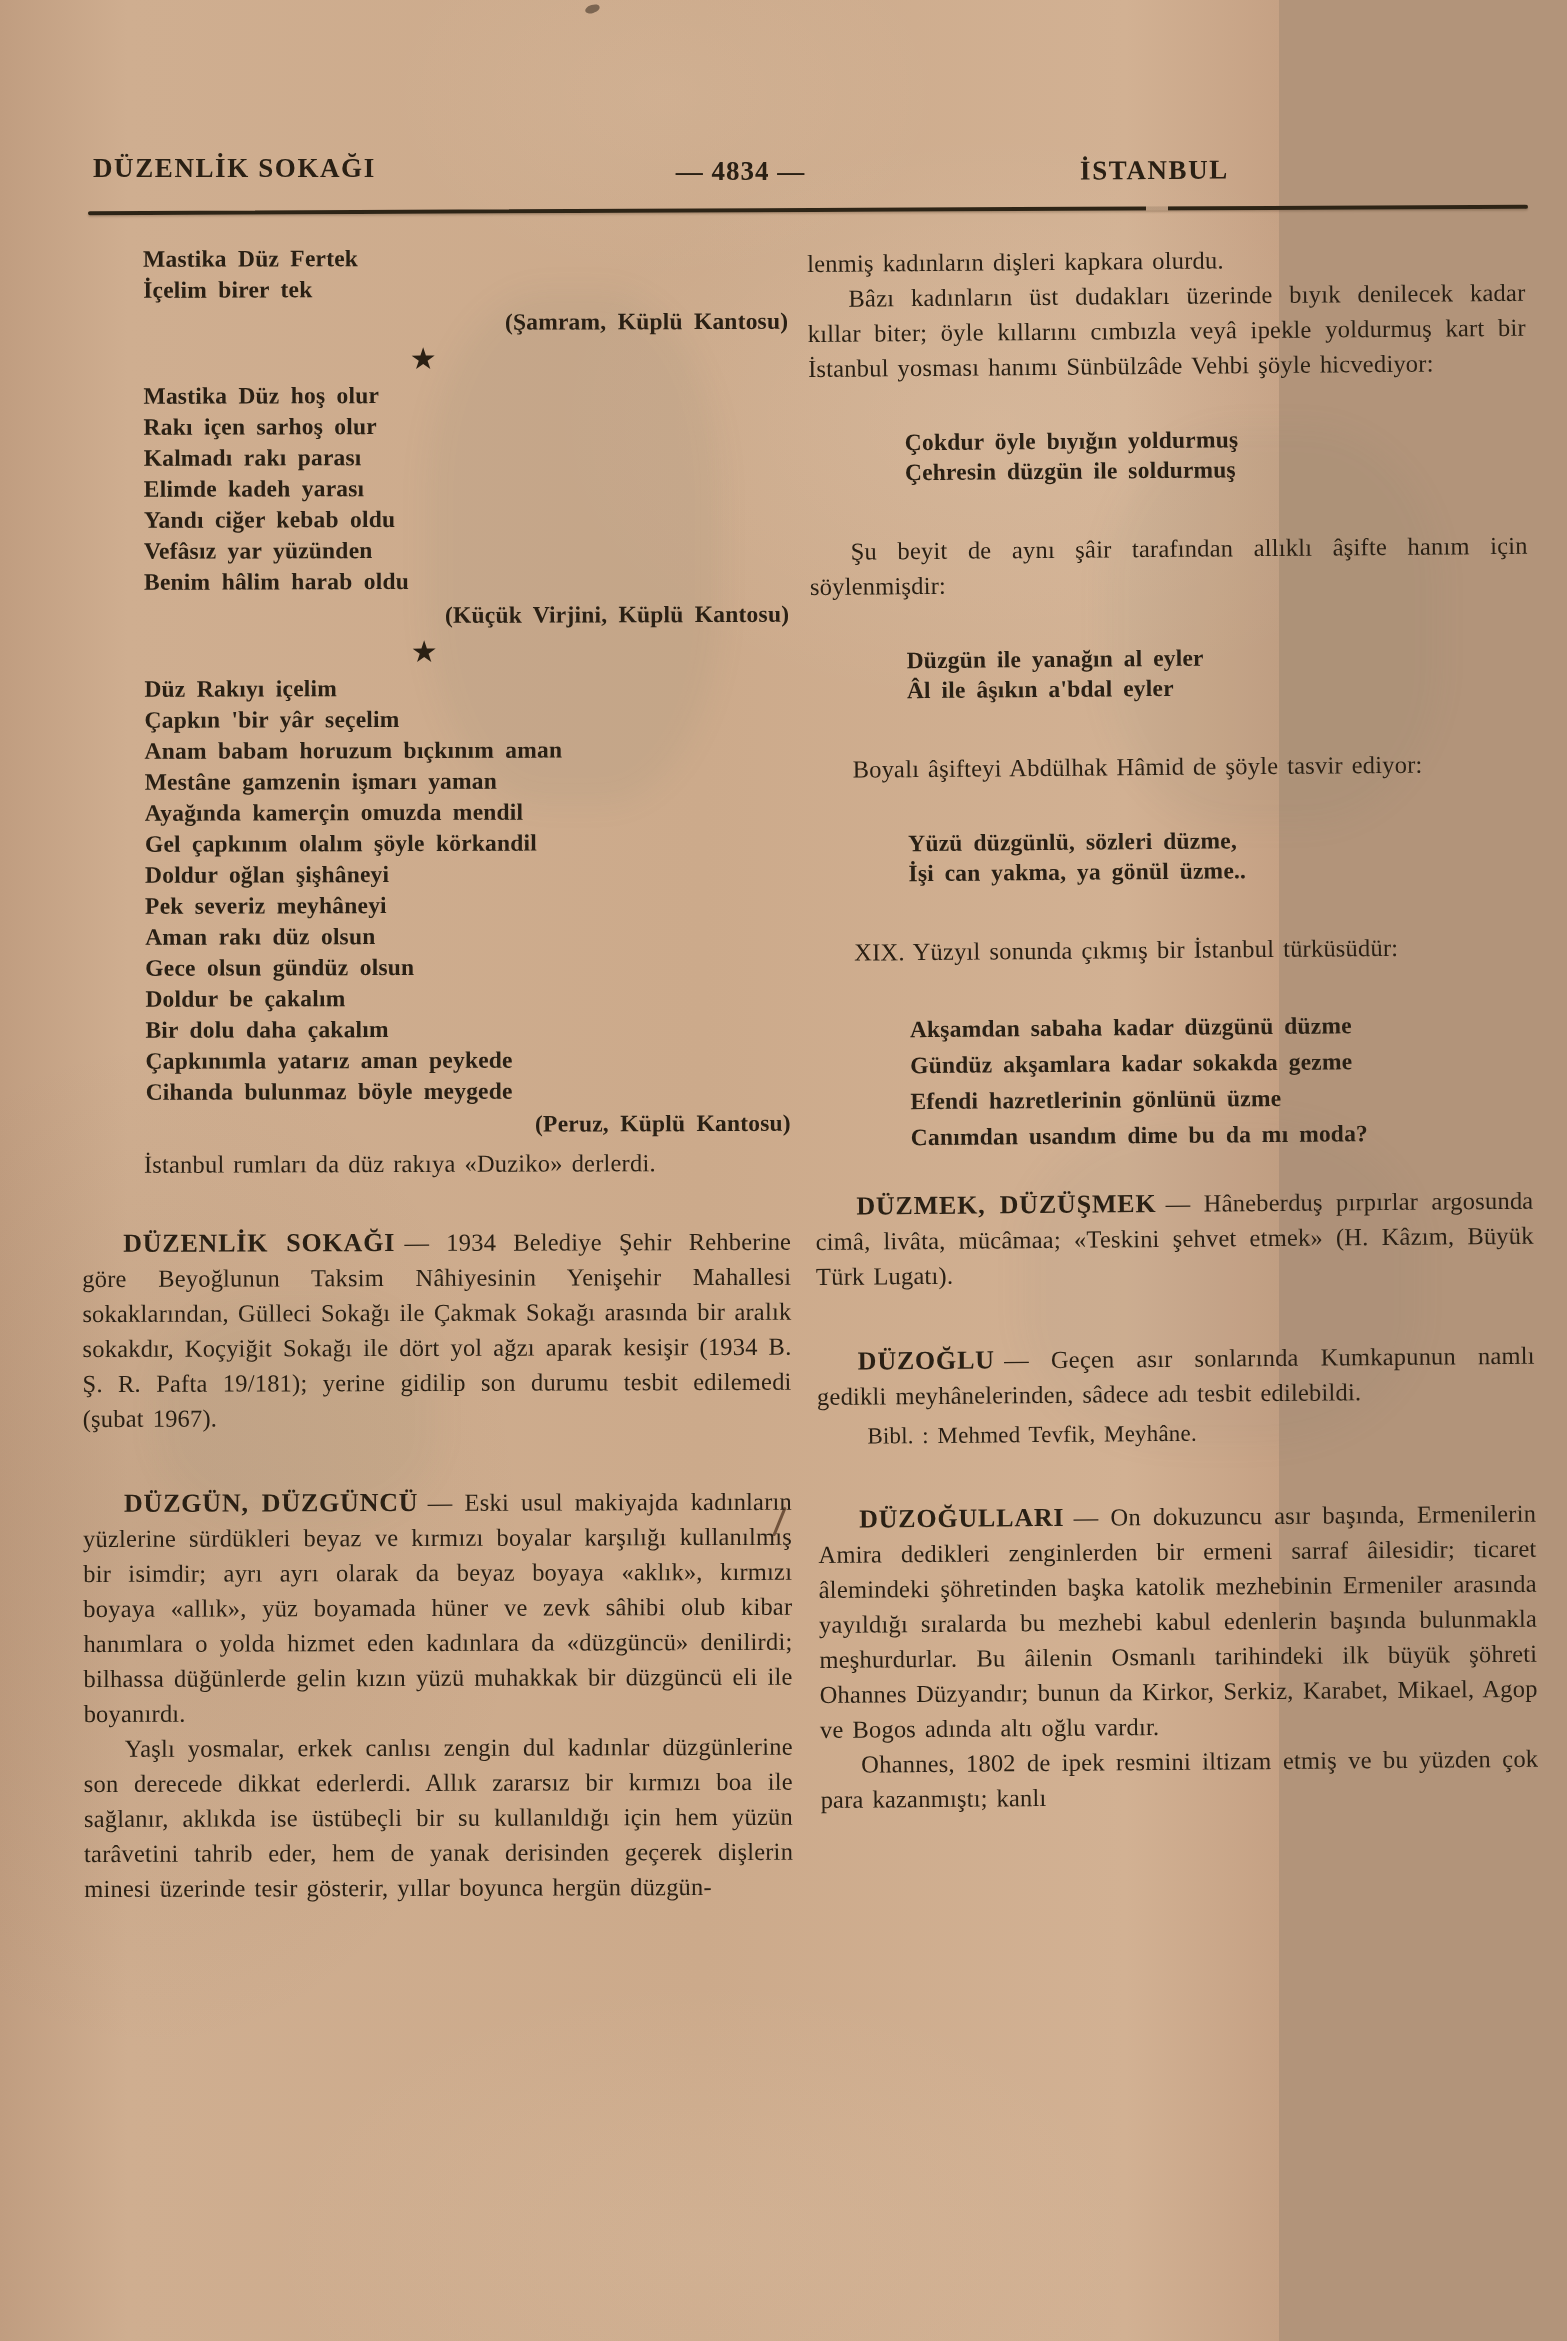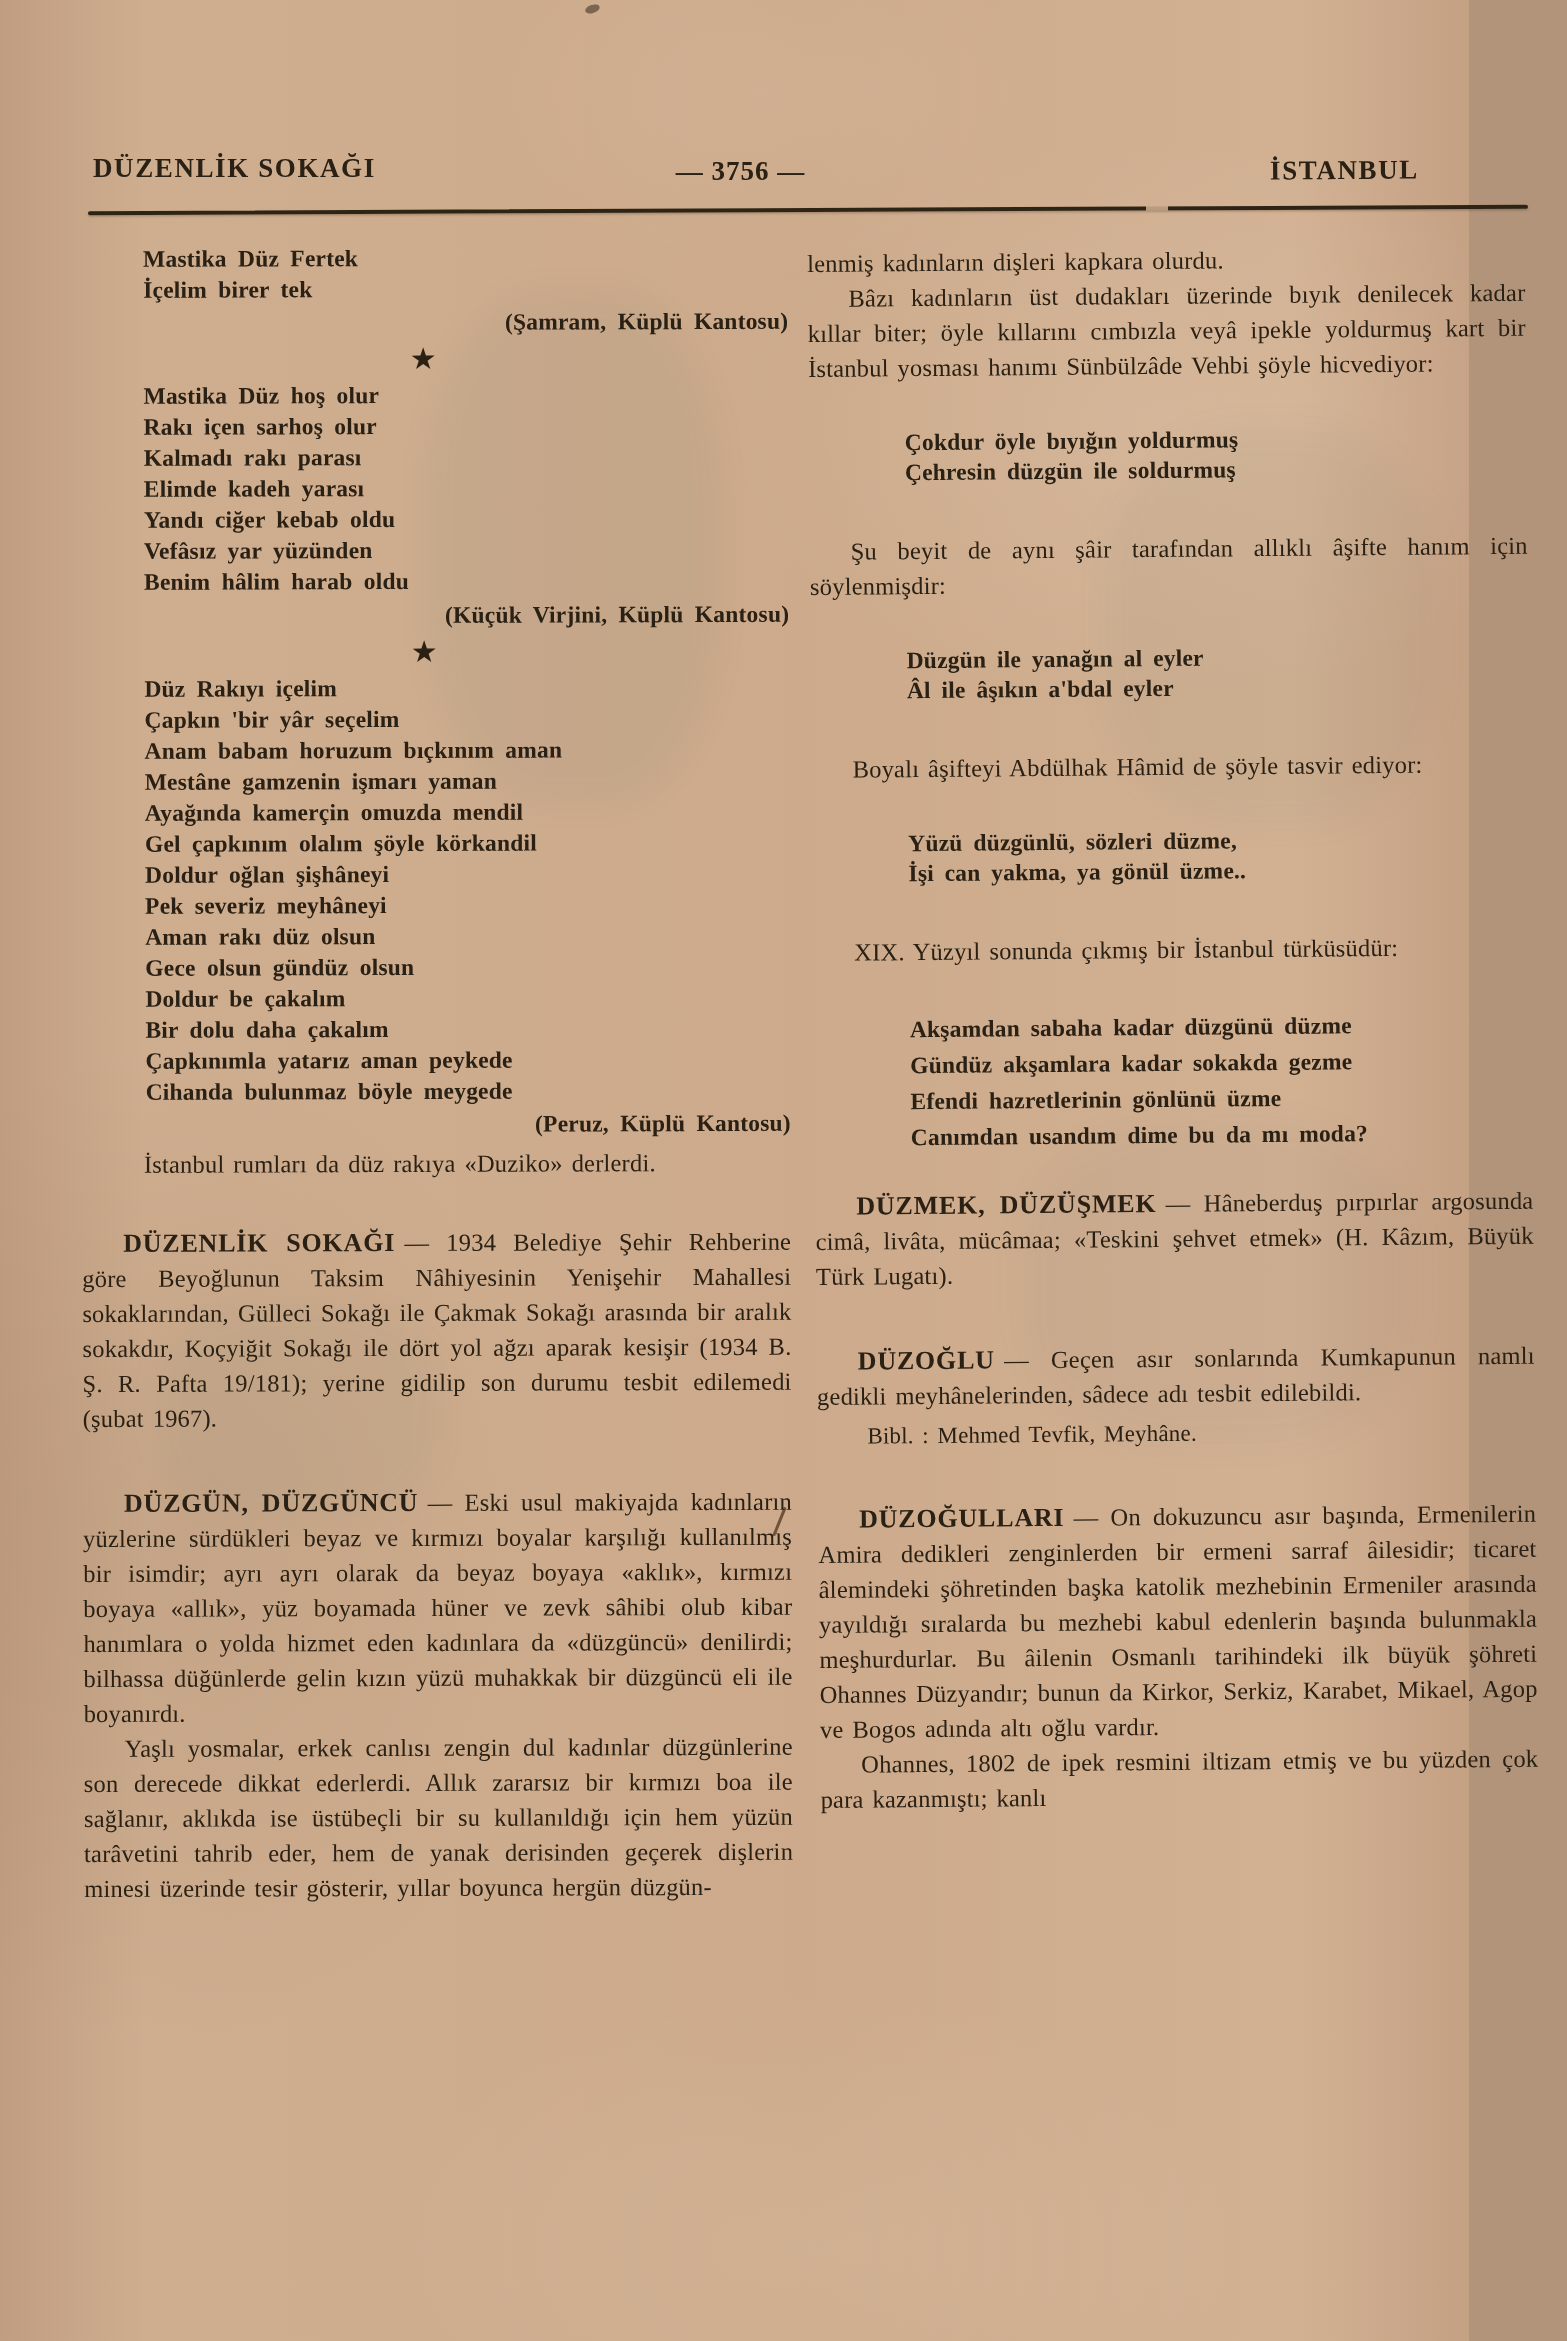--- a/index.html
+++ b/index.html
@@ -4,21 +4,21 @@
 <title>İstanbul Ansiklopedisi — sayfa 4834</title>
 <style>
   html,body{margin:0;padding:0;}
   body{
     width:1567px;height:2342px;
     background:#b2947a;
     font-family:"Liberation Serif","DejaVu Serif",serif;
     overflow:hidden;
   }
   .page{
-    position:absolute;left:0;top:0;width:1469px;height:2342px;
+    position:absolute;left:0;top:0;width:1279px;height:2342px;
     color:#2a2014;
     background:
       radial-gradient(730px 469px at 78% 18%, rgba(255,244,228,0.10), transparent 62%),
       radial-gradient(574px 782px at 12% 66%, rgba(92,64,40,0.09), transparent 65%),
       radial-gradient(469px 313px at 52% 4%, rgba(255,240,220,0.08), transparent 60%),
       radial-gradient(678px 417px at 55% 96%, rgba(250,233,210,0.10), transparent 65%),
       linear-gradient(90deg,#c09d80 0%,#cfae90 10%,#ccaa8b 55%,#d2b193 88%,#c5a184 100%),
       #cdab8d;
   }
   
@@ -72,21 +72,21 @@
 <div class="page">
 
   <div class="bleed b1"></div>
   <div class="bleed b2"></div>
   <div class="bleed b3"></div>
   <div class="bleed b4"></div>
   <div class="speck"></div>
   <div class="pen-mark"></div>
 
   <div class="hdr-left">DÜZENLİK SOKAĞI</div>
-  <div class="hdr-num">— 3756 —</div>
+  <div class="hdr-num">— 4834 —</div>
   <div class="hdr-right">İSTANBUL</div>
   <div class="hdr-rule"></div>
 
   <div class="col col-left">
 
     <div class="poem">
       <div class="poem-line">Mastika Düz Fertek</div>
       <div class="poem-line">İçelim birer tek</div>
     </div>
     <div class="attrib">(Şamram, Küplü Kantosu)</div>

